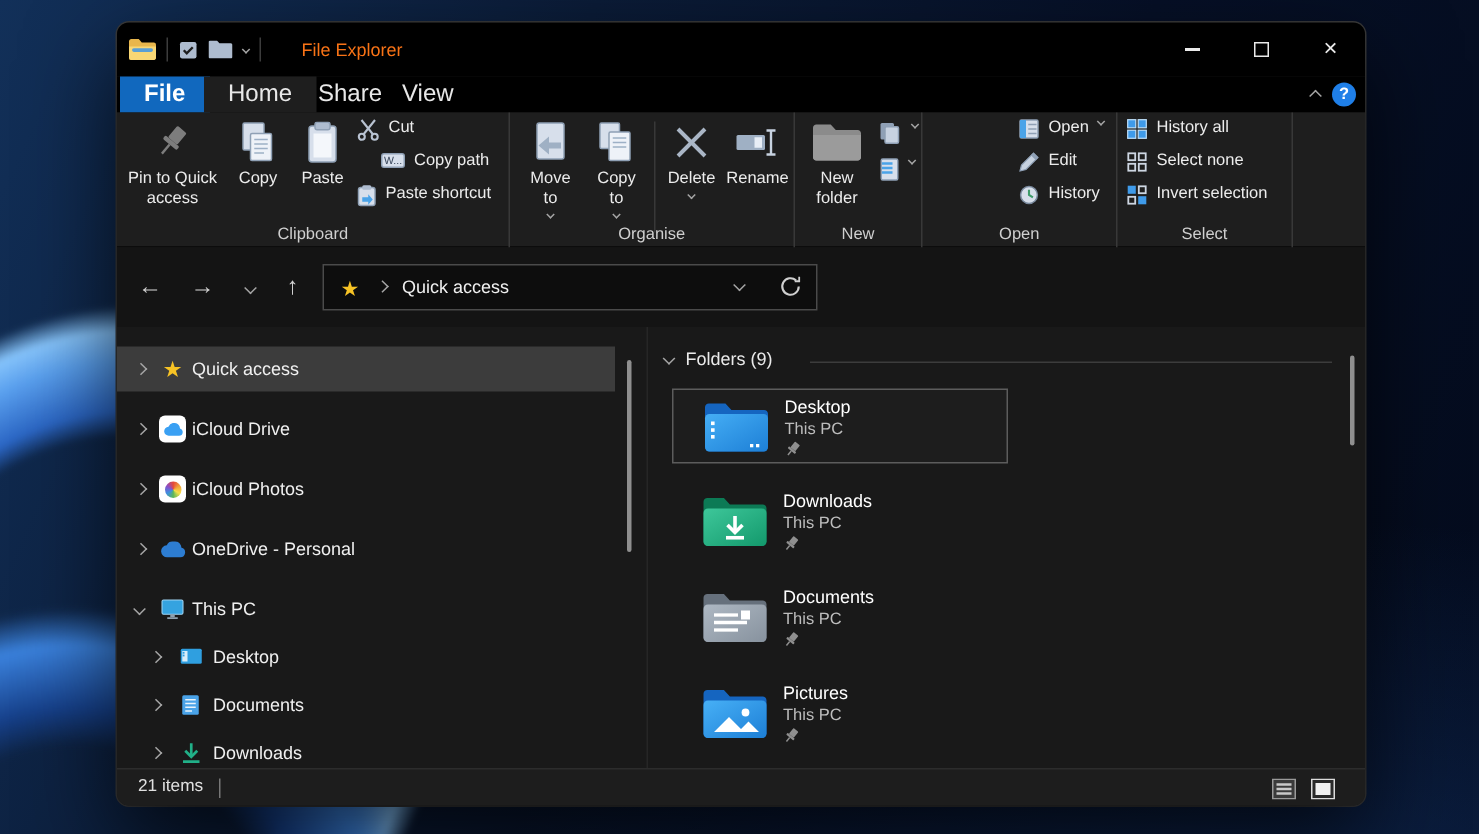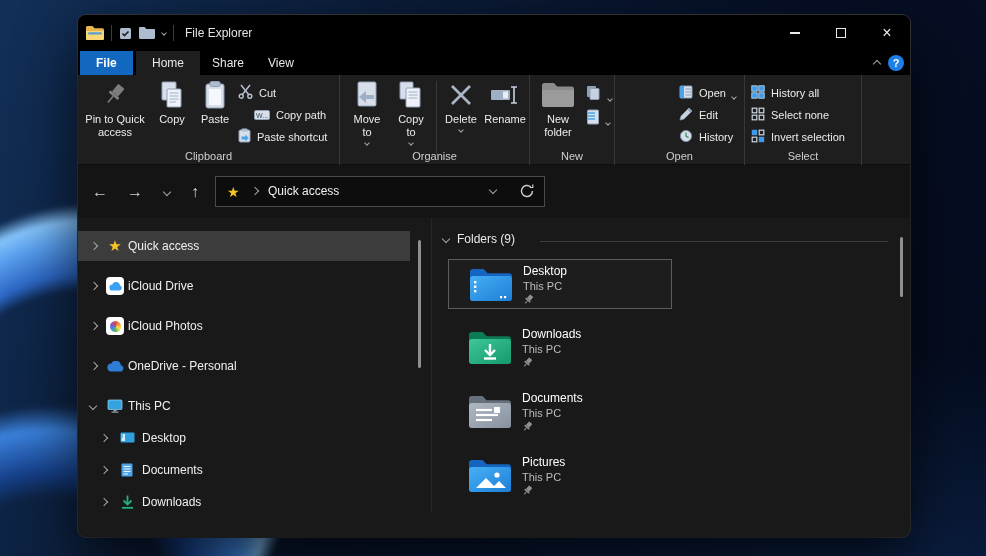--- a/index.html
+++ b/index.html
@@ -19,50 +19,50 @@
     transform:rotate(-12deg); filter:blur(3px); }
 
   
   .win { position:absolute; left:78px; top:15px; width:832px; height:522px; border-radius:8px; overflow:hidden;
     background:#191919; box-shadow:0 24px 60px rgba(0,0,0,.7), 0 0 0 1px #3a3a3a; z-index:5; }
 
   
   .titlebar { position:absolute; left:0; top:0; width:100%; height:36px; background:#000; }
   .qat { position:absolute; left:8px; top:0; height:36px; display:flex; align-items:center; gap:7px; }
   .qsep { width:1px; height:16px; background:#3c3c3c; }
-  .title-text { color:#e5e5e5; font-size:12px; margin-left:4px; }
+  .title-text { color:#f97316; font-size:12px; margin-left:20px; }
   .wc { position:absolute; top:0; height:36px; width:46px; display:flex; align-items:center; justify-content:center; color:#eaeaea; }
   .wc-min span { display:block; width:10px; height:1.5px; background:#eaeaea; }
   .wc-max span { display:block; width:10px; height:10px; border:1.2px solid #eaeaea; }
   .wc-close { font-size:16px; line-height:16px; }
 
   
   .tabrow { position:absolute; left:0; top:36px; width:100%; height:24px; background:#000; }
   .tab { position:absolute; top:0; height:24px; display:flex; align-items:center; justify-content:center;
-    color:#e8e8e8; font-size:12px; padding:0 16px; }
+    color:#e8e8e8; font-size:16px; padding:0 16px; }
   .tab-file { background:#1168be; color:#fff; font-weight:bold; }
   .tab-active { background:#1e1e1e; }
   .helpdot { position:absolute; width:16px; height:16px; border-radius:50%; background:#1f7fe8; color:#fff;
     font-size:11px; font-weight:bold; display:flex; align-items:center; justify-content:center; top:4px; }
 
   
   .chev { display:inline-block; width:6px; height:6px; border-right:1.4px solid #a6a6a6; border-bottom:1.4px solid #a6a6a6; }
   .chev.r { transform:rotate(-45deg); }
   .chev.d { transform:rotate(45deg); }
   .chev.u { transform:rotate(-135deg); }
   .chev.sm { width:4px; height:4px; }
 
   
   .ribbon { position:absolute; left:0; top:60px; width:100%; height:90px; background:#1e1e1e; border-bottom:1px solid #0c0c0c; }
   .rgroup { position:absolute; top:0; height:90px; border-right:1px solid #383838; }
   .rlabel { position:absolute; bottom:3px; left:0; width:100%; text-align:center; color:#cfcfcf; font-size:11px; }
   .rbig { position:absolute; top:2px; display:flex; flex-direction:column; align-items:center; }
   .rbig .ric { height:36px; display:flex; align-items:center; justify-content:center; }
   .rbig .rtx { color:#ececec; font-size:11px; line-height:13px; text-align:center; white-space:pre-line; }
-  .rrow { position:absolute; height:20px; display:flex; align-items:flex-end; gap:6px; color:#ececec; font-size:11px; white-space:nowrap; }
+  .rrow { position:absolute; height:20px; display:flex; align-items:flex-start; gap:6px; color:#ececec; font-size:11px; white-space:nowrap; }
 
   
   .addr { position:absolute; left:0; top:150px; width:100%; height:53px; background:#141414; }
   .navbtn { position:absolute; top:14px; width:26px; height:26px; display:flex; align-items:center; justify-content:center;
     color:#cfcfcf; font-size:16px; }
   .box { position:absolute; top:11px; height:31px; background:#0d0d0d; border:1px solid #4a4a4a; }
   .addr-text { color:#f0f0f0; font-size:12px; }
   .search-input { position:absolute; left:40px; top:0; width:280px; height:29px; background:transparent; border:none; outline:none;
     color:#bdbdbd; font-size:12px; font-family:"Liberation Sans",sans-serif; }
   .search-input::placeholder { color:#8a8a8a; opacity:1; }
@@ -626,15 +626,35 @@
                   <rect x="5" y="7.1" width="1" height="3.4"></rect>
                 </g>
               </svg>
           </span>
         </div>
 
         <div class="sbar" style="left:467px; top:19px; height:60px"></div>
       </div>
     </div>
 
+    <div class="statusbar">
+      <span class="st-count">21 items</span>
+      <span class="st-div"></span>
+      <div class="viewbtn" style="right:44px">
+        <svg width="16" height="14" viewBox="0 0 16 14">
+            <rect x="0.5" y="0.5" width="15" height="13" fill="#3a3a3a" stroke="#9a9a9a"></rect>
+            <g stroke="#c9c9c9" stroke-width="1.6">
+              <line x1="3" y1="4" x2="13" y2="4"></line>
+              <line x1="3" y1="7" x2="13" y2="7"></line>
+              <line x1="3" y1="10" x2="13" y2="10"></line>
+            </g>
+          </svg>
+      </div>
+      <div class="viewbtn" style="right:18px">
+        <svg width="16" height="14" viewBox="0 0 16 14">
+            <rect x="0.5" y="0.5" width="15" height="13" fill="#2a2a2a" stroke="#dcdcdc"></rect>
+            <rect x="3" y="3" width="10" height="8" fill="#f2f2f2"></rect>
+          </svg>
+      </div>
+    </div>
 
   </div>
 </div>
 
 </body></html>

